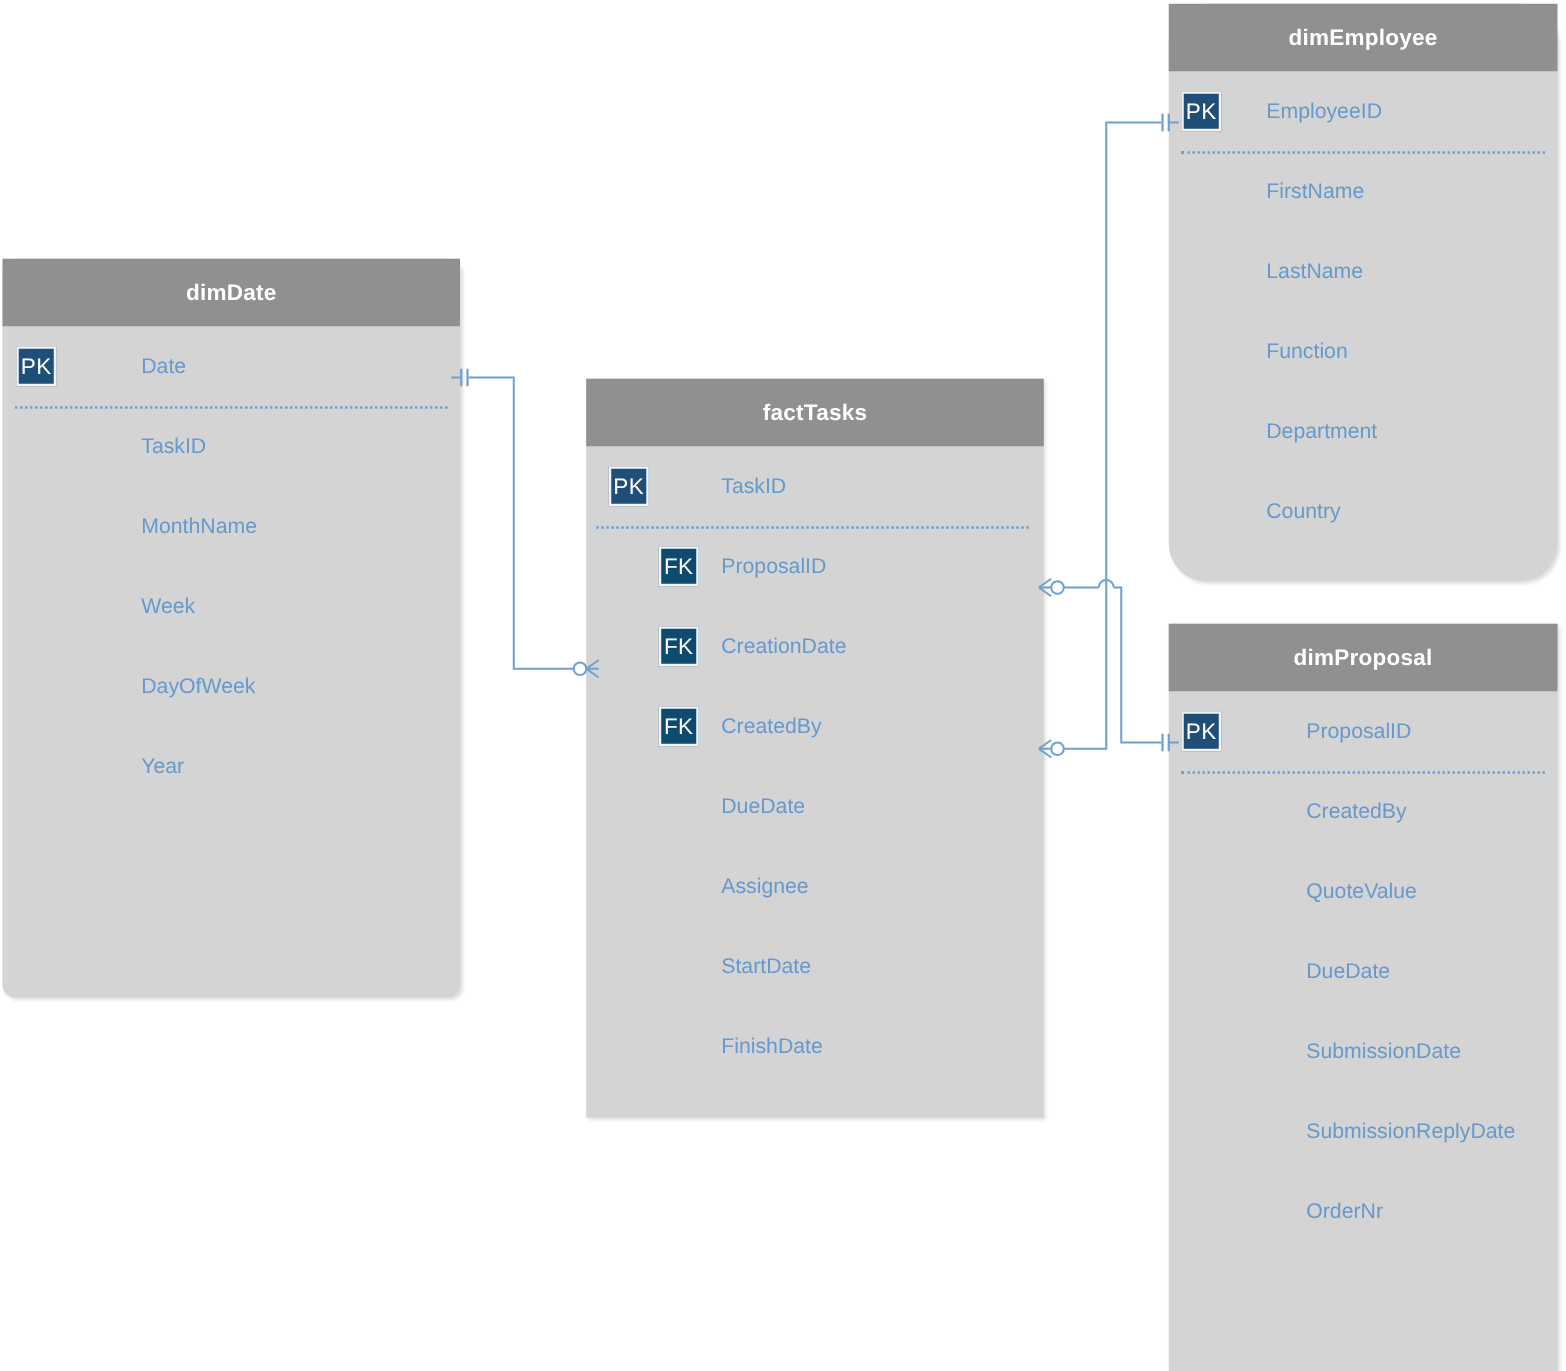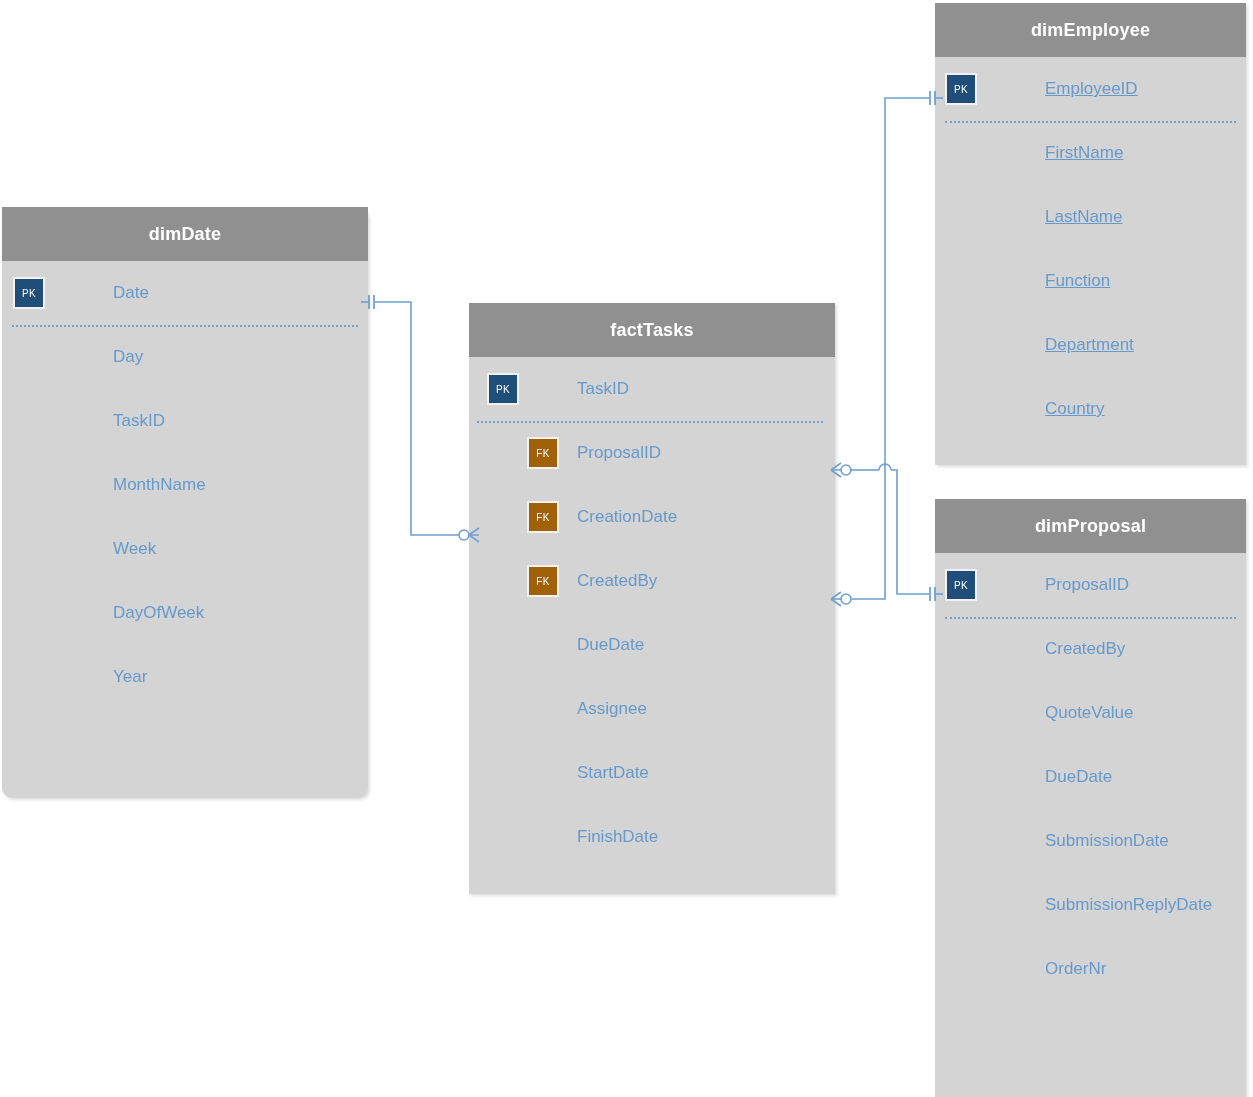--- a/index.html
+++ b/index.html
@@ -47,28 +47,28 @@
     display: flex;
     align-items: center;
   }
   .key-badge {
     position: absolute;
     width: 32px;
     height: 32px;
     box-sizing: border-box;
     border: 2px solid #f2f2f2;
     color: #ffffff;
-    font-size: 10px;
+    font-size: 18px;
     display: flex;
     align-items: center;
     justify-content: center;
     letter-spacing: 0.3px;
   }
   .key-badge.pk { background: #1f4e79; }
-  .key-badge.fk { background: #a16207; }
+  .key-badge.fk { background: #0c4a6e; }
 
   .field-name {
     color: #6699cc;
     font-size: 17px;
     white-space: nowrap;
   }
 
   .pk-divider {
     position: absolute;
     left: 12px;
@@ -81,21 +81,21 @@
   .t-dimdate   .key-badge { left: 11px; }
   .t-dimdate   .field-name { margin-left: 111px; }
   .t-dimdate   .pk-divider { left: 10px; right: 10px; }
 
   .t-facttasks .key-badge.pk { left: 18px; }
   .t-facttasks .key-badge.fk { left: 58px; }
   .t-facttasks .field-name { margin-left: 108px; }
   .t-facttasks .pk-divider { left: 8px; right: 12px; }
 
   .t-dimemployee .key-badge { left: 10px; }
-  .t-dimemployee .field-name { margin-left: 110px; text-decoration: underline; }
+  .t-dimemployee .field-name { margin-left: 78px; }
   .t-dimemployee .pk-divider { left: 10px; right: 10px; }
 
   .t-dimproposal .key-badge { left: 10px; }
   .t-dimproposal .field-name { margin-left: 110px; }
   .t-dimproposal .pk-divider { left: 10px; right: 10px; }
 
   
   #connectors {
     position: absolute;
     left: 0;
@@ -117,23 +117,20 @@
     <div class="entity-header">dimDate</div>
     <div class="entity-body">
 
       <div class="field-row">
         <span class="key-badge pk">PK</span>
         <span class="field-name">Date</span>
       </div>
       <div class="pk-divider" style="top:64px;"></div>
 
       <div class="field-row">
-        <span class="field-name">Day</span>
-      </div>
-      <div class="field-row">
         <span class="field-name">TaskID</span>
       </div>
       <div class="field-row">
         <span class="field-name">MonthName</span>
       </div>
       <div class="field-row">
         <span class="field-name">Week</span>
       </div>
       <div class="field-row">
         <span class="field-name">DayOfWeek</span>
@@ -176,21 +173,21 @@
       <div class="field-row">
         <span class="field-name">StartDate</span>
       </div>
       <div class="field-row">
         <span class="field-name">FinishDate</span>
       </div>
 
     </div>
   </div>
 
-  <div class="entity t-dimemployee" style="left:935px; top:3px; width:311px; height:462px;">
+  <div class="entity t-dimemployee" style="left:935px; top:3px; width:311px; height:462px;border-radius:30px;">
     <div class="entity-header">dimEmployee</div>
     <div class="entity-body">
 
       <div class="field-row">
         <span class="key-badge pk">PK</span>
         <span class="field-name">EmployeeID</span>
       </div>
       <div class="pk-divider" style="top:64px;"></div>
 
       <div class="field-row">

